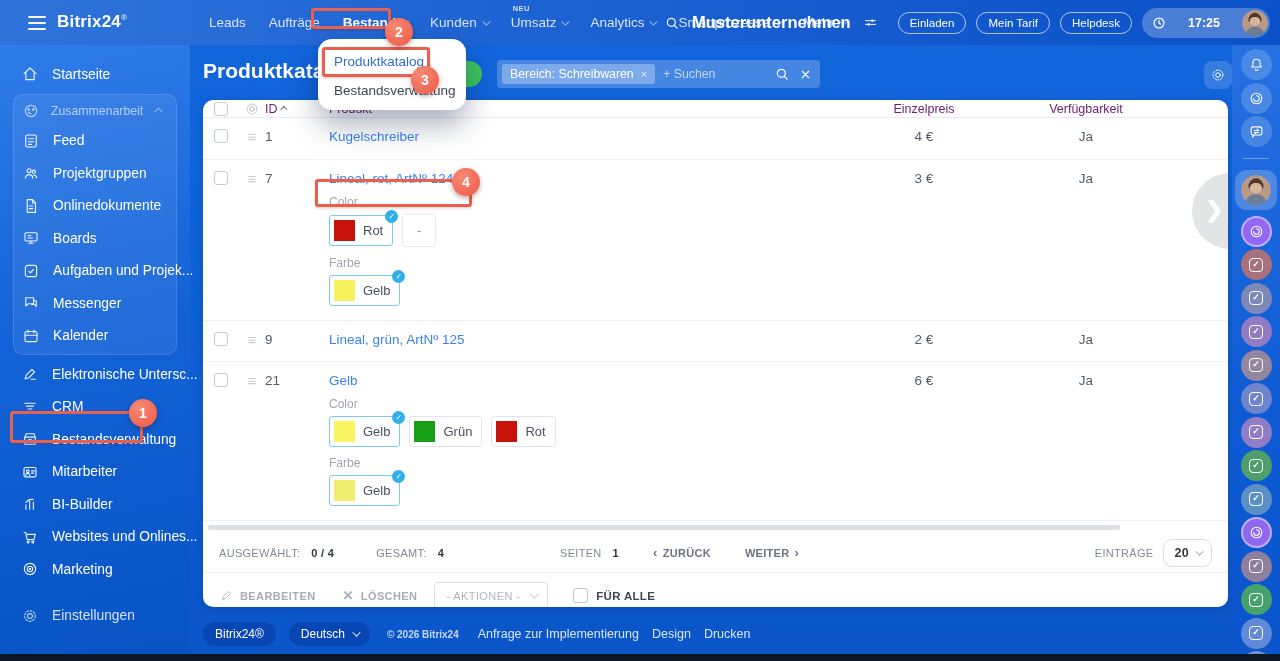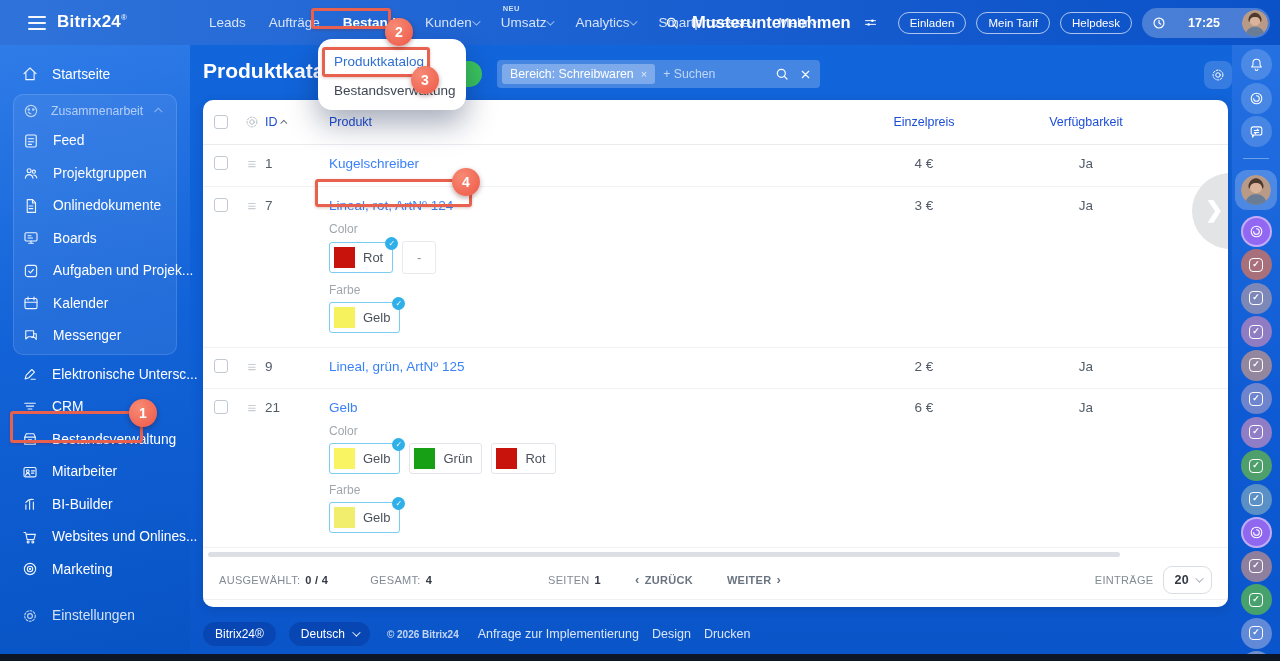--- a/index.html
+++ b/index.html
@@ -11,21 +11,21 @@
   }
   
   .topbar { position:absolute; top:0; left:0; right:0; height:45px;
     background:linear-gradient(90deg,#2f73da 0%, #1d63d3 40%, #0b51c8 100%);
     display:flex; align-items:center; z-index:15; }
   .burger { position:absolute; left:28px; top:16px; width:18px; cursor:pointer; }
   .burger i { display:block; height:2px; background:#fff; border-radius:2px; margin-bottom:4px; opacity:.95; }
   .logo { position:absolute; left:57px; top:12px; color:#fff; font-size:17px; font-weight:bold; letter-spacing:.2px; }
   .logo sup { font-size:8px; font-weight:normal; }
   .nav { position:absolute; left:209px; top:0; height:45px; display:flex; align-items:center; gap:23px; }
-  .nav-item { position:relative; color:rgba(255,255,255,.82); font-size:13.5px; display:flex; align-items:center; cursor:pointer; white-space:nowrap; }
+  .nav-item { position:relative; color:rgba(255,255,255,.82); font-size:13.5px; display:flex; align-items:center; gap:5px; cursor:pointer; white-space:nowrap; }
   .nav-item.active { color:#fff; font-weight:bold; }
   .nav-badge { position:absolute; top:-11px; left:2px; font-size:7.5px; letter-spacing:.5px; color:rgba(255,255,255,.8); font-weight:bold; }
   .chev { display:inline-block; width:6px; height:6px; border-right:1.6px solid currentColor; border-bottom:1.6px solid currentColor; transform:rotate(45deg) translateY(-2px); opacity:.7; }
   .chev.up { transform:rotate(-135deg) translateY(-1px); }
   .top-right { position:absolute; right:10px; top:0; height:45px; display:flex; align-items:center; gap:10px; }
   .company-block { display:flex; align-items:center; gap:12px; margin-right:10px; }
   .company { color:#fff; font-size:16.5px; font-weight:bold; white-space:nowrap; }
   .pill { border:1px solid rgba(255,255,255,.65); color:#fff; font-size:11.5px; padding:4px 11px; border-radius:13px; white-space:nowrap; cursor:pointer; }
   .time-pill { display:flex; align-items:center; gap:22px; background:rgba(255,255,255,.25); border-radius:15px; padding:2px 2px 2px 10px; height:30px; cursor:pointer; }
   .time-pill .t { color:#fff; font-size:12.5px; font-weight:bold; }
@@ -63,41 +63,41 @@
   .filterbar .icons { display:flex; align-items:center; gap:9px; }
   .hdr-gear { position:absolute; left:1204px; top:61px; width:28px; height:28px; border-radius:8px; background:rgba(255,255,255,.16); display:flex; align-items:center; justify-content:center; z-index:1; cursor:pointer; }
   
   .dropdown { position:absolute; left:318px; top:39px; width:148px; height:71px; background:#fff; border-radius:14px; box-shadow:0 14px 30px rgba(2,20,60,.35); z-index:20; padding:15px 16px 0; }
   .dd-item { font-size:13.5px; margin-bottom:14px; cursor:pointer; white-space:nowrap; }
   .dd-item.primary { color:#2e6fd2; }
   .dd-item.plain { color:#3f4752; }
   
   .card { position:absolute; left:203px; top:100px; width:1025px; height:507px; background:#fff; border-radius:10px; overflow:hidden; box-shadow:0 2px 10px rgba(6,30,80,.18); z-index:2; }
   .grid-row { display:grid; grid-template-columns:36px 26px 64px 1fr 160px 164px 60px; align-items:center; }
-  .thead { height:45px; border-bottom:1px solid #e9ecef; color:#1d4ed8; font-size:12.5px; }
+  .thead { height:18px; border-bottom:1px solid #e9ecef; color:#701a75; font-size:12.5px; }
   .trow { border-bottom:1px solid #f0f2f4; font-size:13.5px; color:#535d68; align-items:start; }
   .cell-c { display:flex; justify-content:center; align-items:center; }
   .cbx { width:14px; height:14px; border:1.5px solid #c3c9d0; border-radius:3px; background:#fff; cursor:pointer; }
   .drag { color:#c9ced4; font-size:15px; line-height:1; cursor:grab; }
   .id-h { display:flex; align-items:center; gap:4px; cursor:pointer; }
   .id-h .chev { width:5px; height:5px; border-color:#6a7380; opacity:1; }
   .th-center { text-align:center; }
   .prod-link { color:#3b82f6; text-decoration:none; font-size:13.5px; cursor:pointer; }
   .variant-label { color:#a0a7ae; font-size:12px; margin:9px 0 5px; }
   .chips { display:flex; gap:9px; align-items:center; }
   .chip { position:relative; display:inline-flex; align-items:center; gap:8px; border:1px solid #e2e6ea; border-radius:3px; padding:4px 9px 4px 4px; font-size:13px; color:#4a525c; background:#fff; cursor:pointer; }
   .chip.sel { border-color:#7accf2; }
   .chip .sw { width:21px; height:21px; flex:none; }
   .chip .ck { position:absolute; top:-6px; right:-6px; width:13px; height:13px; border-radius:50%; background:#2fb0e8; color:#fff; font-size:8px; line-height:13px; text-align:center; }
   .chip.dash { width:34px; height:33px; justify-content:center; padding:0; color:#8a9097; border-color:#e8eaee; }
   .row-pad { padding-top:11px; padding-bottom:11px; }
   .scroll-zone { height:12px; display:flex; align-items:center; }
   .scroll-bar { height:5px; width:912px; margin-left:5px; background:#dcdfe3; border-radius:3px; cursor:pointer; }
   .pagrow { height:40px; display:flex; align-items:center; padding:0 16px; border-bottom:1px solid #eef0f3; font-size:11px; letter-spacing:.3px; color:#828a94; }
-  .pagrow b { color:#333a43; margin-left:5px; }
+  .pagrow b { color:#333a43; margin-left:11px; }
   .pg-nav { color:#6a7480; cursor:pointer; display:flex; align-items:center; gap:5px; font-weight:bold; }
   .entries-box { display:flex; align-items:center; gap:6px; border:1px solid #d9dee2; border-radius:9px; padding:6px 10px; color:#333a43; font-size:12.5px; font-weight:bold; cursor:pointer; }
   .entries-box .chev { border-color:#858d96; }
   .actrow { height:45px; display:flex; align-items:center; padding:0 17px; }
   .act-btn { display:flex; align-items:center; gap:7px; color:#a6adb5; font-size:11px; font-weight:bold; letter-spacing:.4px; cursor:pointer; }
   .act-select { display:flex; align-items:center; gap:10px; border:1px solid #dadfe3; border-radius:4px; padding:7px 11px; color:#b0b6bd; font-size:11px; letter-spacing:.4px; cursor:pointer; }
   .forall { display:flex; align-items:center; gap:8px; color:#3f4752; font-size:11.5px; font-weight:bold; letter-spacing:.3px; cursor:pointer; }
   .forall .cbx { width:15px; height:15px; }
   .panel-toggle { position:absolute; right:-40px; top:73px; width:76px; height:76px; border-radius:50%; background:#e3e4e6; cursor:pointer; }
   .panel-toggle span { position:absolute; left:13px; top:24px; color:#fff; font-size:22px; font-weight:bold; }
@@ -247,31 +247,31 @@
         </div>
         <div class="sb-item">
           <span class="sb-ic"><svg width="18" height="18" viewBox="0 0 24 24" fill="none" stroke="#fff" stroke-width="1.5" stroke-linecap="round" stroke-linejoin="round">
               <rect x="4.5" y="4.5" width="15" height="15" rx="3"></rect>
               <path d="M9 12.2l2.2 2.2 4-4.4"></path>
             </svg></span>
           <span>Aufgaben und Projek...</span>
         </div>
         <div class="sb-item">
           <span class="sb-ic"><svg width="18" height="18" viewBox="0 0 24 24" fill="none" stroke="#fff" stroke-width="1.5" stroke-linecap="round" stroke-linejoin="round">
+              <path d="M5 5h10.5v8H8.5L5 16z"></path>
+              <path d="M15.5 9H19v7.5L16.8 14h-4"></path>
+            </svg></span>
+          <span>Messenger</span>
+        </div>
+        <div class="sb-item">
+          <span class="sb-ic"><svg width="18" height="18" viewBox="0 0 24 24" fill="none" stroke="#fff" stroke-width="1.5" stroke-linecap="round" stroke-linejoin="round">
               <rect x="4" y="6" width="16" height="13.5" rx="2"></rect>
               <path d="M8 4v4M16 4v4M4 11h16"></path>
             </svg></span>
           <span>Kalender</span>
-        </div>
-        <div class="sb-item">
-          <span class="sb-ic"><svg width="18" height="18" viewBox="0 0 24 24" fill="none" stroke="#fff" stroke-width="1.5" stroke-linecap="round" stroke-linejoin="round">
-              <path d="M5 5h10.5v8H8.5L5 16z"></path>
-              <path d="M15.5 9H19v7.5L16.8 14h-4"></path>
-            </svg></span>
-          <span>Messenger</span>
         </div>
       </div>
     </div>
     <div class="sb-item">
       <span class="sb-ic"><svg width="18" height="18" viewBox="0 0 24 24" fill="none" stroke="#fff" stroke-width="1.5" stroke-linecap="round" stroke-linejoin="round">
           <path d="M5.5 18.5l1.5-5 7.5-7.5 3.5 3.5-7.5 7.5z"></path>
           <path d="M13.5 19h5.5"></path>
         </svg></span>
       <span>Elektronische Untersc...</span>
     </div>

